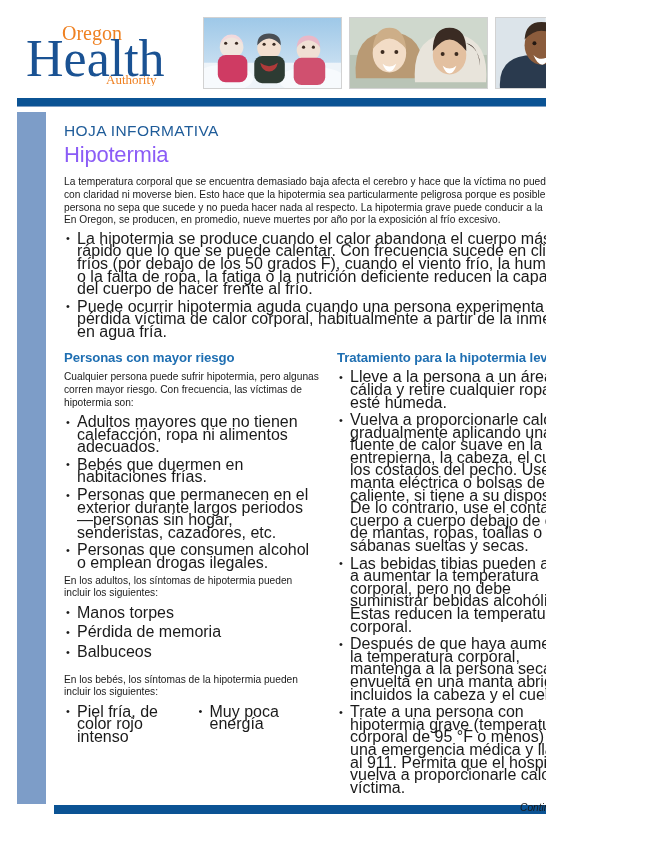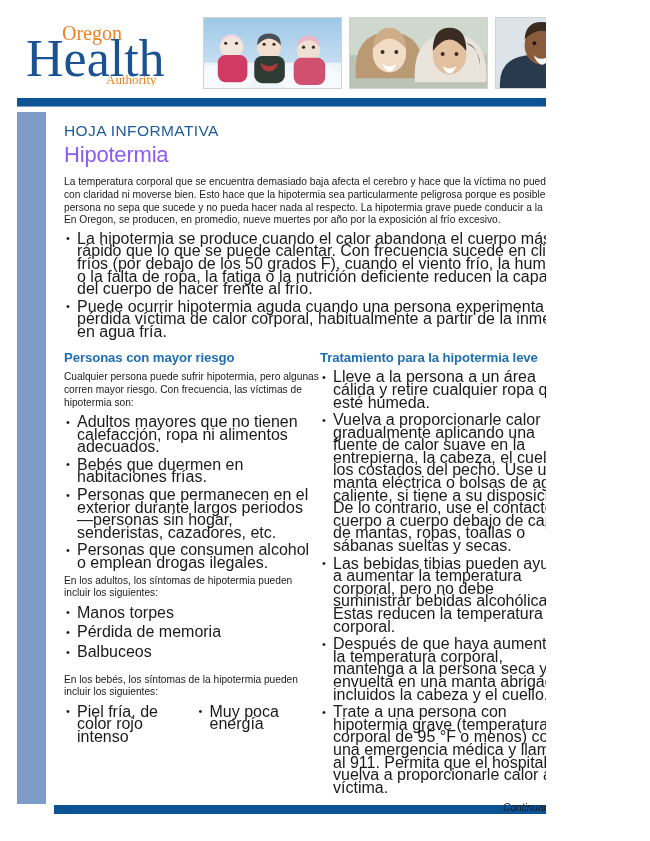--- a/index.html
+++ b/index.html
@@ -126,21 +126,21 @@
   ul.bul > li::before {
     content: "•";
     position: absolute;
     left: 2px; top: -0.5px;
     font-size: 11px;
     color: #1a1a1a;
   }
 
   .columns {
     display: flex;
-    gap: 1px;
+    gap: 18px;
     margin-top: 12px;
   }
   .col { width: 255px; }
   .col-right { width: 255px; }
 
   h2.sect {
     color: #1f6fb2;
     font-size: 13.2px;
     font-weight: bold;
     line-height: 1.2;

